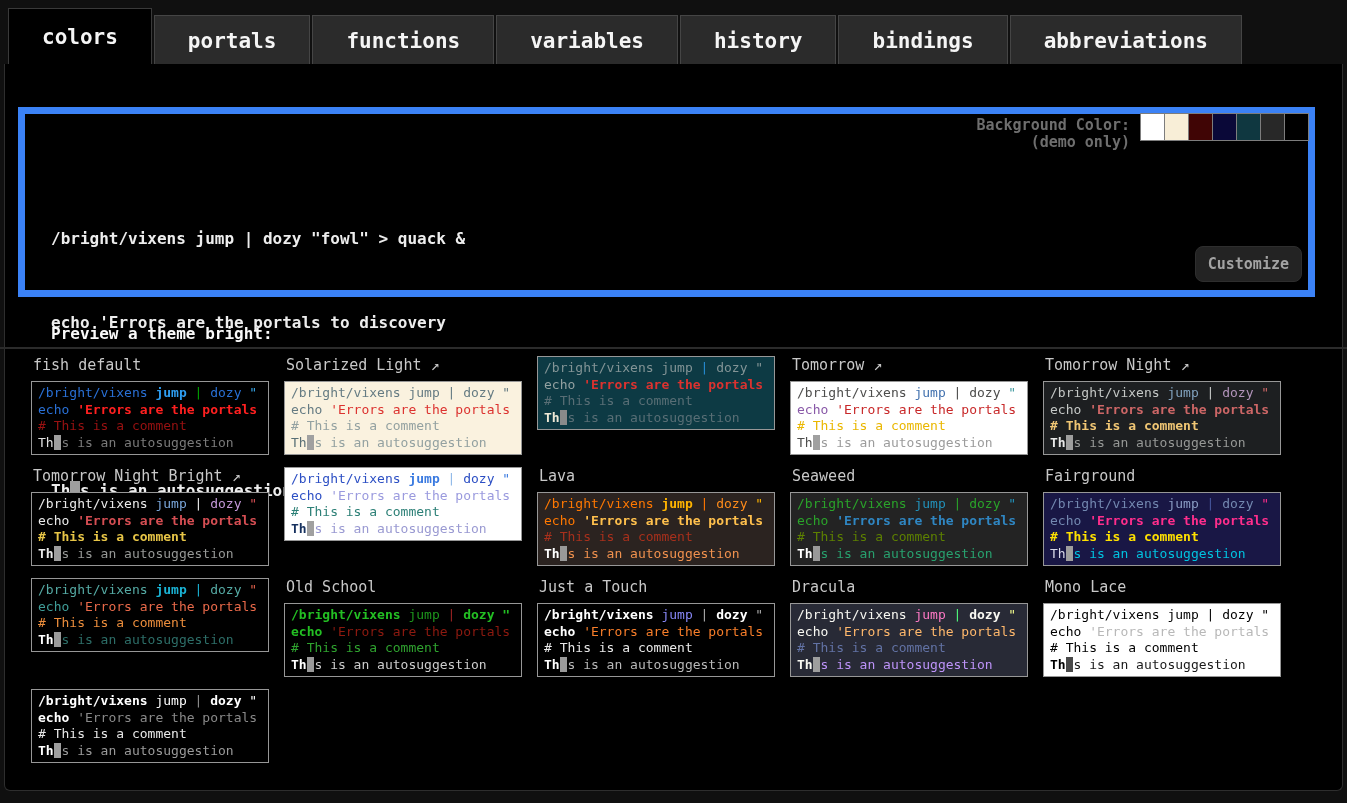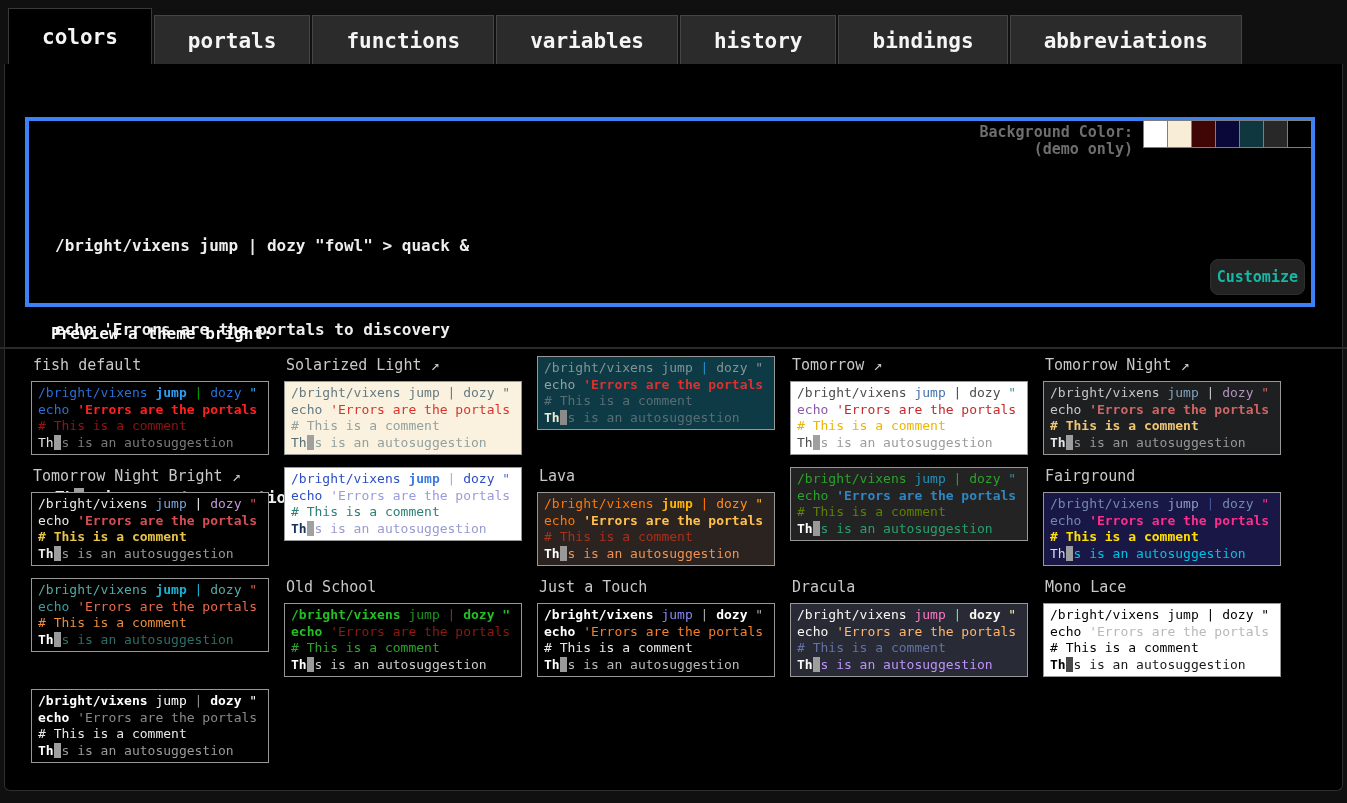--- a/index.html
+++ b/index.html
@@ -17,34 +17,34 @@
   .tab.active { background:#000; padding-top:16px; padding-bottom:18px; border-color:#3a3a3a; }
 
   
   .panel {
     background:#000; border:1px solid #2e2e2e; border-top:none;
     border-radius:0 0 6px 6px; margin:0 4px; height:727px; position:relative;
   }
 
   
   .previewbox {
-    position:absolute; left:20px; right:27px; top:43px; height:190px;
-    border:4px solid #3b82f6; background:#000;margin-top:10px;
+    position:absolute; left:13px; right:27px; top:43px; height:190px;
+    border:7px solid #3b82f6; background:#000;
   }
   .bgc-label {
     position:absolute; top:3px; right:178px; text-align:right;
     color:#6e6e6e; font-size:15px; font-weight:bold; line-height:17px;
   }
   .swatches { position:absolute; top:-1px; right:-1px; display:flex; }
   .swatch { width:25px; height:28px; border:1px solid #7d7d7d; margin-left:-1px; cursor:pointer; }
   .termlines { position:absolute; left:26px; top:55px; font-size:16px; font-weight:bold; line-height:28px; color:#ededed; white-space:pre; }
   .customize {
     position:absolute; right:6px; bottom:8px;
-    background:#232323; color:#14b8a6; border:1px solid #2e2e2e; border-radius:8px;
-    font-family:inherit; font-size:15px; font-weight:bold; padding:8px 6px; cursor:pointer;
+    background:#232323; color:#a3a3a3; border:1px solid #2e2e2e; border-radius:8px;
+    font-family:inherit; font-size:15px; font-weight:bold; padding:8px 12px; cursor:pointer;
   }
 
   
   .themes-heading { position:absolute; left:46px; top:260px; color:#fafafa; font-size:16px; font-weight:bold; }
   .divider { position:absolute; left:-5px; right:-5px; top:283px; border-top:2px solid #2b2b2b; }
   .grid {
     position:absolute; left:26px; top:292px;
     display:grid; grid-template-columns:repeat(5,238px); column-gap:15px; row-gap:12px;
   }
   .theme-title { color:#c8c8c8; font-size:15px; height:21px; margin:0 0 4px 2px; cursor:pointer; white-space:nowrap; }
@@ -152,20 +152,21 @@
       <div>
         <div class="theme-title">Lava</div>
         <div class="theme-card" style="background: rgb(43, 35, 32);">
           <div><span style="color: rgb(255, 120, 0);">/bright/vixens </span><span style="color: rgb(255, 180, 0); font-weight: bold;">jump </span><span style="color: rgb(255, 120, 0);">| </span><span style="color: rgb(255, 140, 26);">dozy </span><span style="color: rgb(255, 180, 0);">"</span></div>
           <div><span style="color: rgb(255, 120, 0);">echo </span><span style="color: rgb(255, 192, 77); font-weight: bold;">'Errors are the portals</span></div>
           <div><span style="color: rgb(168, 48, 28);"># This is a comment</span></div>
           <div><span style="color: rgb(255, 255, 255); font-weight: bold;">Th</span><span class="cursorblk" style="background: rgb(153, 153, 153);">i</span><span style="color: rgb(240, 145, 78);">s is an autosuggestion</span></div>
         </div>
       </div>
       <div>
+        <div class="theme-title">Seaweed</div>
         <div class="theme-card" style="background: rgb(35, 35, 35);">
           <div><span style="color: rgb(42, 163, 42);">/bright/vixens </span><span style="color: rgb(34, 146, 187);">jump </span><span style="color: rgb(42, 163, 42);">| </span><span style="color: rgb(42, 163, 42);">dozy </span><span style="color: rgb(34, 146, 187);">"</span></div>
           <div><span style="color: rgb(42, 163, 42);">echo </span><span style="color: rgb(47, 134, 194); font-weight: bold;">'Errors are the portals</span></div>
           <div><span style="color: rgb(93, 128, 1);"># This is a comment</span></div>
           <div><span style="color: rgb(255, 255, 255); font-weight: bold;">Th</span><span class="cursorblk" style="background: rgb(153, 153, 153);">i</span><span style="color: rgb(40, 160, 110);">s is an autosuggestion</span></div>
         </div>
       </div>
       <div>
         <div class="theme-title">Fairground</div>
         <div class="theme-card" style="background: rgb(25, 23, 69);">

